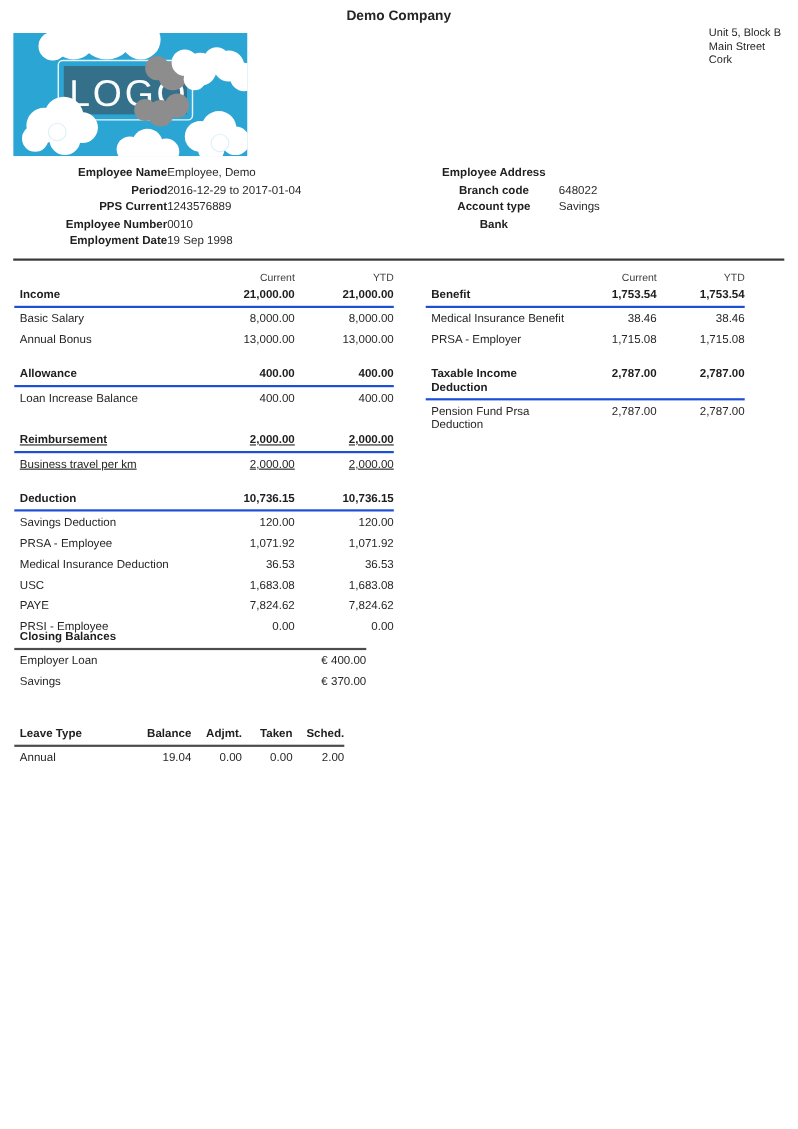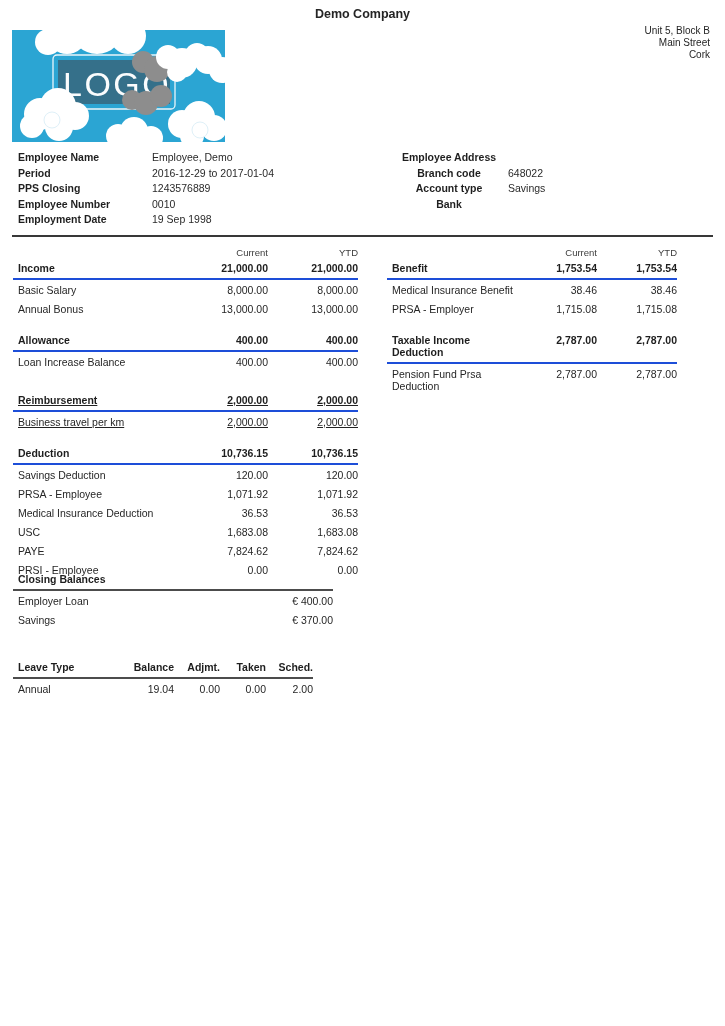--- a/index.html
+++ b/index.html
@@ -5,27 +5,27 @@
   * { margin:0; padding:0; box-sizing:border-box; }
   html,body { background:#ffffff; }
   .page {
     position:relative; width:725px; height:820px; margin:0 auto;
     background:#ffffff; color:#222;
     font-family:"Liberation Sans", sans-serif; overflow:hidden;
   }
 
   
   .company-name { position:absolute; top:7px; left:0; right:0; text-align:center; font-size:12.5px; font-weight:bold; color:#252525; }
-  .company-address { position:absolute; top:25px; right:15px; text-align:right; font-size:10px; line-height:12px; color:#252525; }
+  .company-address { position:absolute; top:25px; right:15px; font-size:10px; line-height:12px; color:#252525; }
   .logo-box { position:absolute; top:30px; left:12px; width:213px; height:112px; }
 
   
   .emp { position:absolute; top:150px; left:18px; right:15px; display:flex; }
   .emp-col { font-size:10.5px; line-height:15.6px; }
-  .emp-col.left  { width:372px; }
+  .emp-col.left  { width:372px;text-align:right; }
   .emp-col.right { flex:1; }
   .emp-row { display:flex; }
   .emp-label { font-weight:bold; color:#1f1f1f; }
   .emp-col.left  .emp-label { width:134px; }
   .emp-col.right .emp-label { width:118px;text-align:center; }
   .emp-value { color:#2a2a2a; }
 
   .divider { position:absolute; top:235px; left:12px; width:701px; border-top:2.5px solid #383838; }
 
   
@@ -144,21 +144,21 @@
     <div class="emp-col left">
       <div class="emp-row">
         <span class="emp-label">Employee Name</span>
         <span class="emp-value">Employee, Demo</span>
       </div>
       <div class="emp-row">
         <span class="emp-label">Period</span>
         <span class="emp-value">2016-12-29 to 2017-01-04</span>
       </div>
       <div class="emp-row">
-        <span class="emp-label">PPS Closing</span>
+        <span class="emp-label">PPS Current</span>
         <span class="emp-value">1243576889</span>
       </div>
       <div class="emp-row">
         <span class="emp-label">Employee Number</span>
         <span class="emp-value">0010</span>
       </div>
       <div class="emp-row">
         <span class="emp-label">Employment Date</span>
         <span class="emp-value">19 Sep 1998</span>
       </div>

